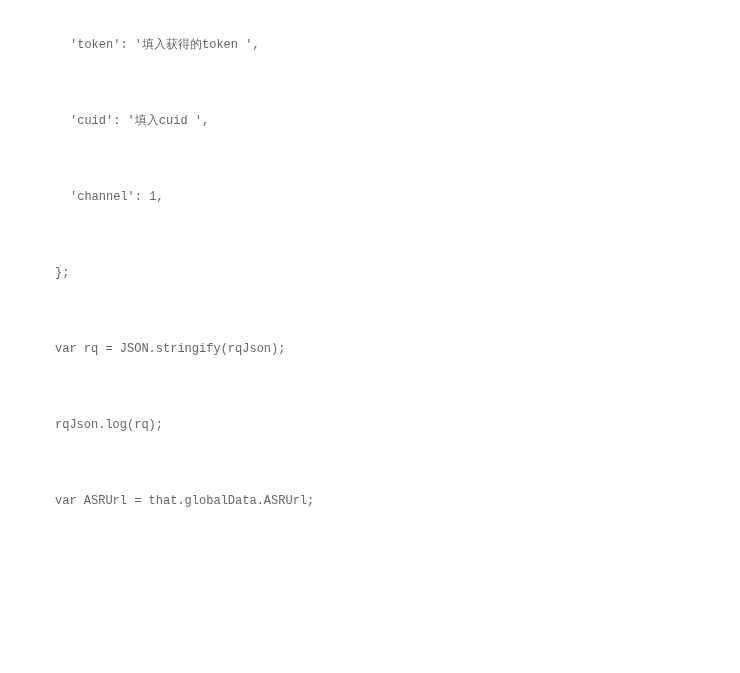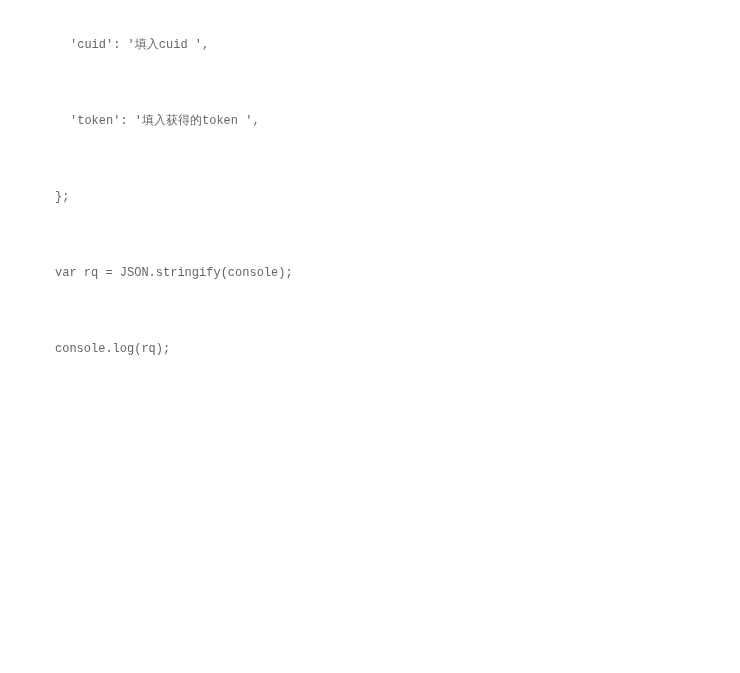--- a/index.html
+++ b/index.html
@@ -28,25 +28,27 @@
       padding-left: 30px;
     }
     .indent-2 {
       padding-left: 15px;
     }
   </style>
 </head>
 <body>
 
 <div class="code-block">
+  <span class="code-line indent-3">'token': '填入获得的token ',</span>
   <span class="code-line indent-3">'cuid': '填入cuid ',</span>
-  <span class="code-line indent-3">'token': '填入获得的token ',</span>
+  <span class="code-line indent-3">'channel': 1,</span>
   <span class="code-line indent-2">};</span>
-  <span class="code-line indent-2">var rq = JSON.stringify(console);</span>
-  <span class="code-line indent-2">console.log(rq);</span>
+  <span class="code-line indent-2">var rq = JSON.stringify(rqJson);</span>
+  <span class="code-line indent-2">rqJson.log(rq);</span>
+  <span class="code-line indent-2">var ASRUrl = that.globalData.ASRUrl;</span>
   
   
   
   
   
   
   
 </div>
 
 </body></html>

